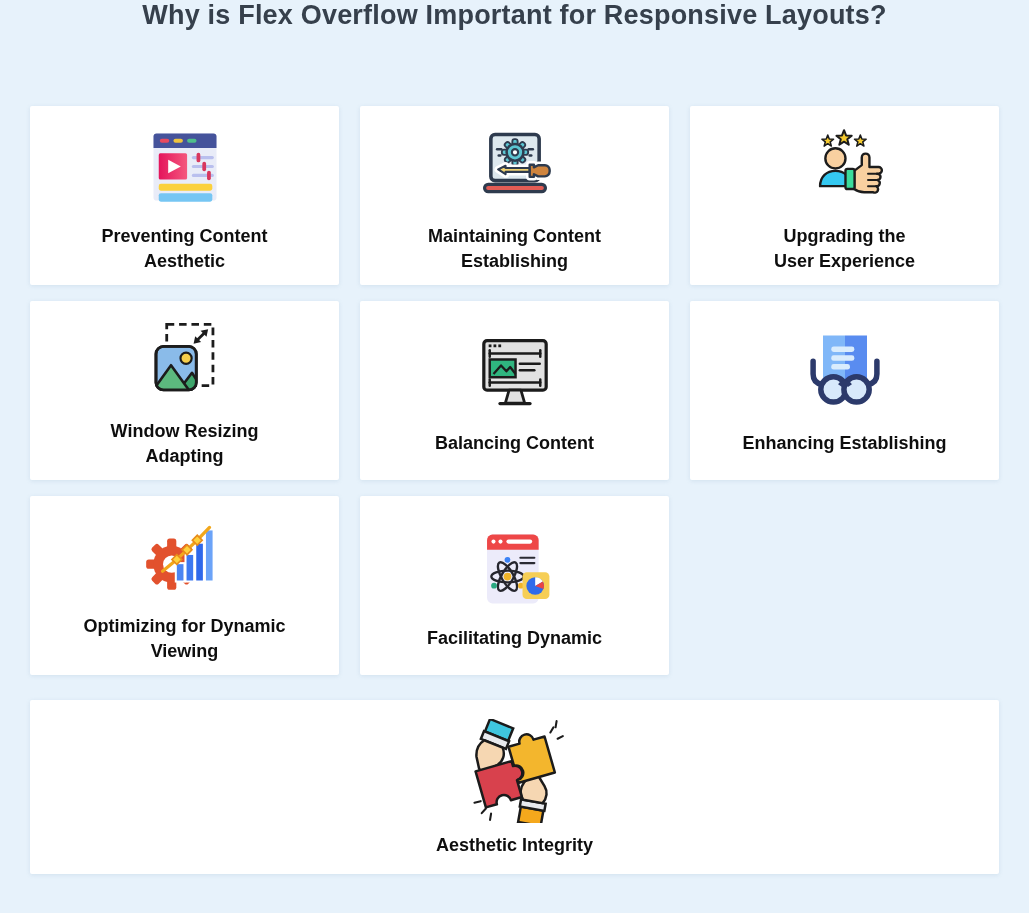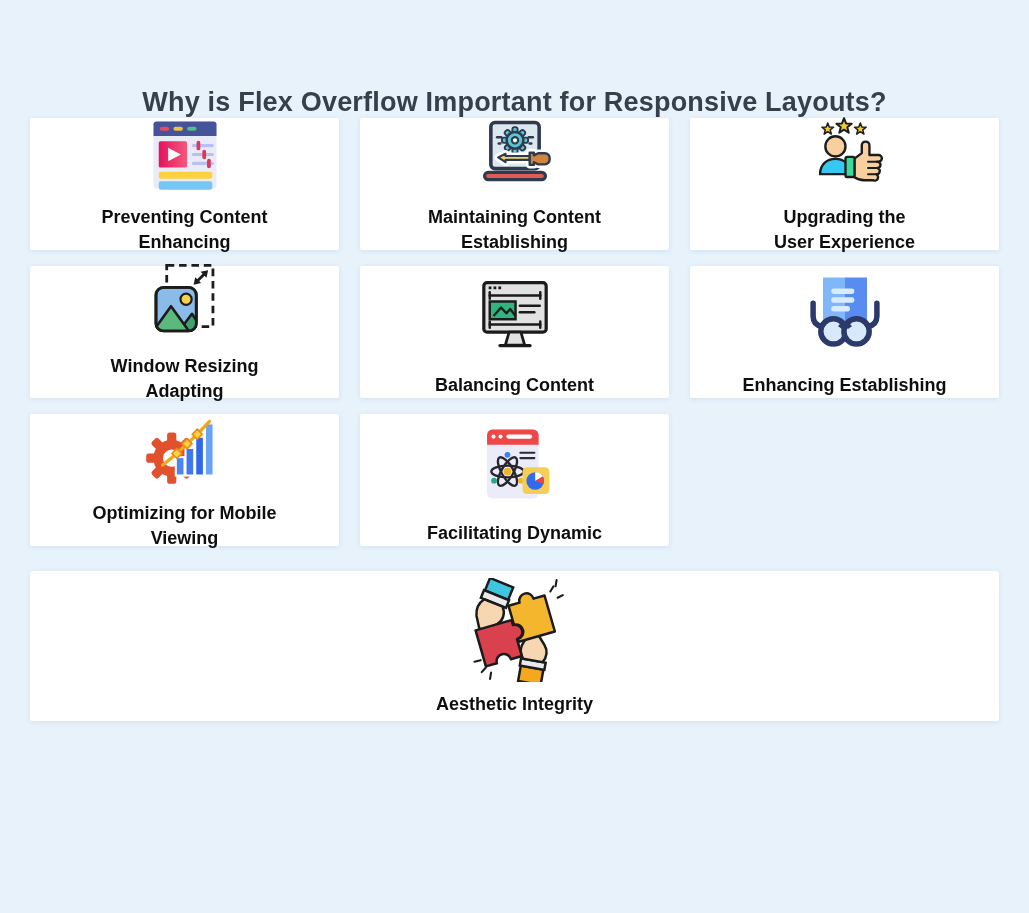--- a/index.html
+++ b/index.html
@@ -2,39 +2,39 @@
 <html><head>
 <meta charset="utf-8">
 <style>
   html,body{margin:0;padding:0;}
   body{
     width:1029px;height:913px;
     background:#e7f2fb;
     font-family:"Liberation Sans",sans-serif;
     overflow:hidden;
   }
-  .header{height:118px;display:flex;align-items:flex-end;justify-content:center;}
+  .header{height:106px;display:flex;align-items:flex-start;justify-content:center;}
   .title{
     font-size:27px;font-weight:700;color:#36404c;letter-spacing:.2px;margin:0;
   }
   .grid{
     margin:0 30px;
     display:grid;
     grid-template-columns:repeat(3,1fr);
     gap:16px 21px;
   }
   .card{
     background:#ffffff;
     border-radius:2px;
-    height:132px;
+    height:179px;
     display:flex;flex-direction:column;align-items:center;justify-content:center;
     gap:8px;
     box-shadow:0 1px 4px rgba(100,140,175,.16);
   }
-  .card.wide{grid-column:1/-1;margin-top:9px;height:150px;}
+  .card.wide{grid-column:1/-1;margin-top:9px;height:174px;}
   .icon-wrap{height:98px;display:flex;align-items:center;justify-content:center;}
   .card.wide .icon-wrap{height:108px;}
   .label{
     font-size:18px;font-weight:600;color:#0e0e0e;
     text-align:center;line-height:1.38;
   }
 </style>
 </head>
 <body>
 
@@ -69,21 +69,21 @@
           <rect x="51" y="26.5" width="3.6" height="9" rx="1.8"></rect>
           <rect x="56.5" y="35" width="3.6" height="9" rx="1.8"></rect>
           <rect x="61" y="43.5" width="3.6" height="9" rx="1.8"></rect>
         </g>
         <rect x="15" y="56" width="51" height="6.5" rx="2" fill="#fbd13d"></rect>
         <rect x="15" y="65" width="51" height="8" rx="2" fill="#76c6f3"></rect>
       </svg>
     </div>
     <div class="label">
       <div>Preventing Content</div>
-      <div>Enhancing</div>
+      <div>Aesthetic</div>
     </div>
   </div>
 
   <div class="card">
     <div class="icon-wrap">
       <svg width="86" height="84" viewBox="0 0 80 80">
         <rect x="17" y="9" width="46" height="44" rx="4" fill="#dde8ee" stroke="#2e3b4e" stroke-width="3.4"></rect>
         <g transform="translate(40,26)">
           <g fill="#5cc5d2" stroke="#2e3b4e" stroke-width="1.8">
             <rect x="-2.5" y="-12.5" width="5" height="6" rx="2"></rect>
@@ -250,21 +250,21 @@
         </g>
         <path d="M24 54 L38 42.5 L48 33 L58 23.5 L70 11" fill="none" stroke="#f2a71b" stroke-width="3.2" stroke-linecap="round"></path>
         <g fill="#ffd23d" stroke="#e88c1a" stroke-width="1.6">
           <rect x="-3.4" y="-3.4" width="6.8" height="6.8" transform="translate(38,42.5) rotate(45)"></rect>
           <rect x="-3.4" y="-3.4" width="6.8" height="6.8" transform="translate(48,33) rotate(45)"></rect>
           <rect x="-3.4" y="-3.4" width="6.8" height="6.8" transform="translate(58,23.5) rotate(45)"></rect>
         </g>
       </svg>
     </div>
     <div class="label">
-      <div>Optimizing for Mobile</div>
+      <div>Optimizing for Dynamic</div>
       <div>Viewing</div>
     </div>
   </div>
 
   <div class="card">
     <div class="icon-wrap">
       <svg width="86" height="86" viewBox="0 0 80 80">
         <rect x="14" y="8" width="48" height="64" rx="5" fill="#ecebfa"></rect>
         <path d="M14 13 a5 5 0 0 1 5 -5 h38 a5 5 0 0 1 5 5 v9 H14 z" fill="#ee4747"></path>
         <circle cx="20" cy="14.5" r="1.9" fill="#ffffff"></circle>

